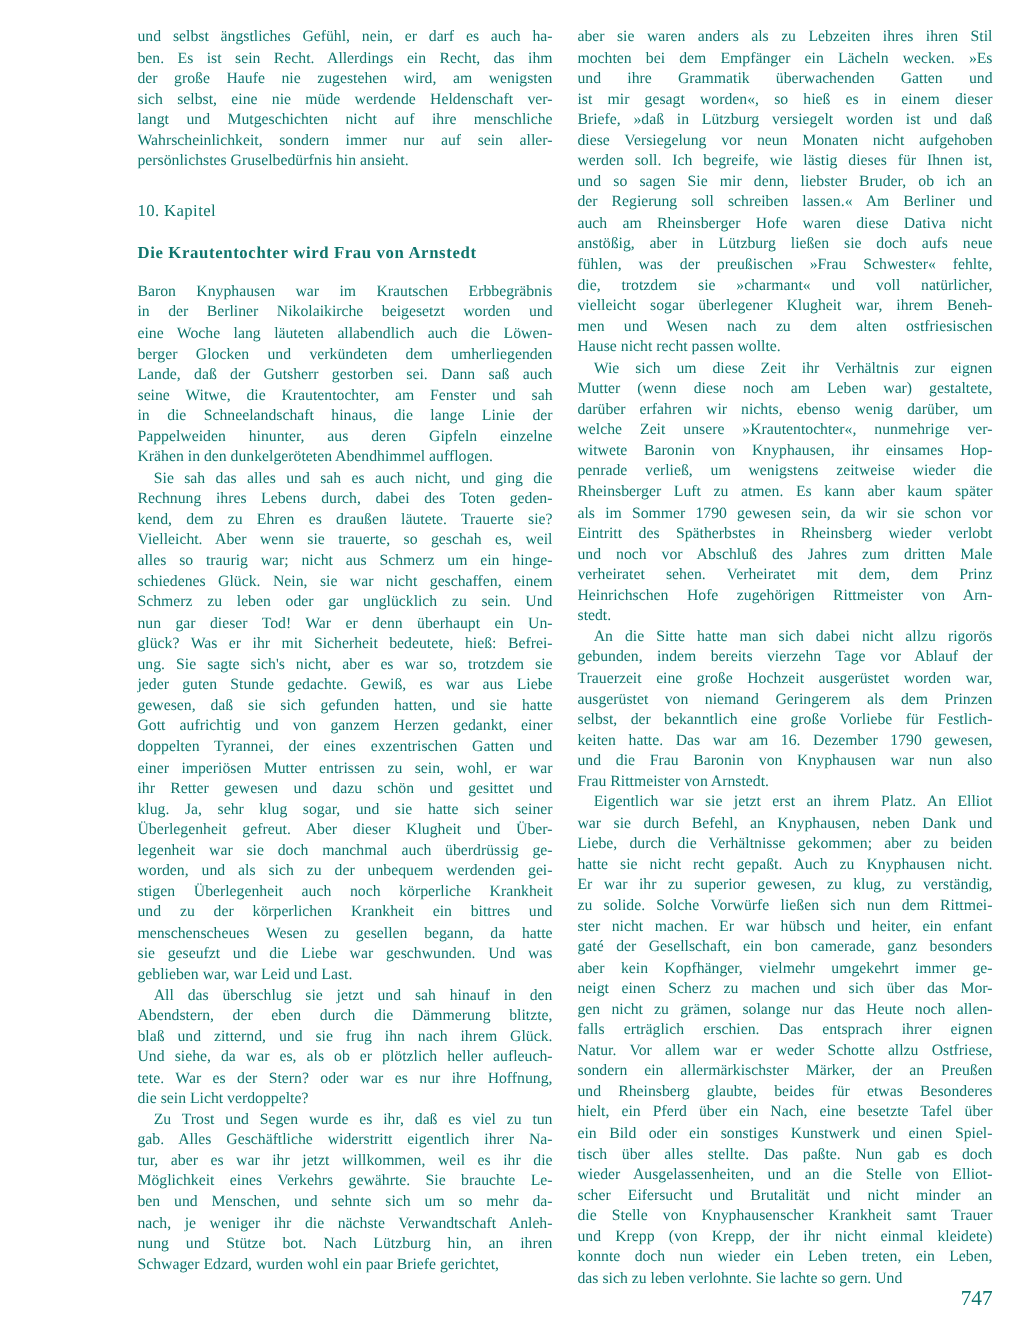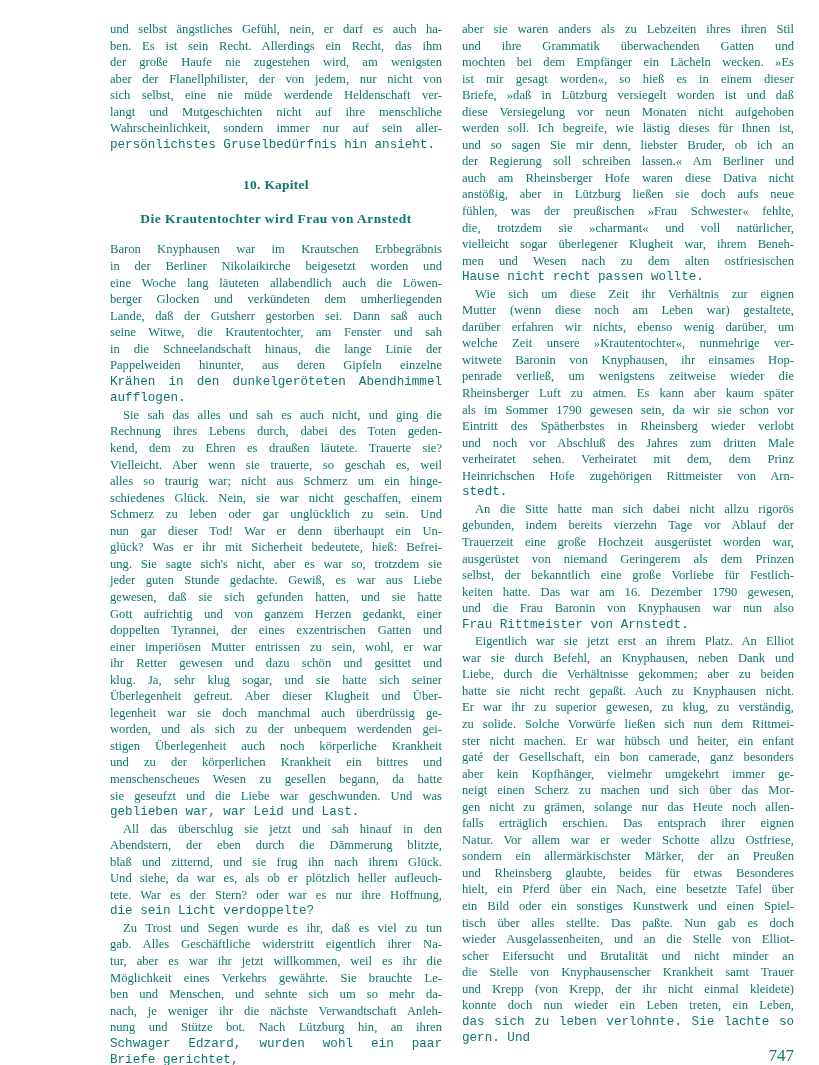--- a/index.html
+++ b/index.html
@@ -29,35 +29,33 @@
     font-size: 12.6px;
     line-height: 16.54px;
   }
   .line {
     text-align: justify;
     text-align-last: justify;
     white-space: normal;
   }
   .line.last {
     text-align-last: left;
-    font-family: Liberation Mono, monospace;
   }
   .para.indent .line.first {
     text-indent: 13px;
   }
   .chapter-heading {
-    font-weight: bold;
-    text-align: center;
+    font-weight: normal;
     font-size: 13.4px;
     margin-top: 24px;
     letter-spacing: 0.3px;
   }
   .section-title {
     font-weight: bold;
-    text-align: center;
+    text-align: left;
     font-size: 13.4px;
     margin-top: 17px;
     margin-bottom: 14px;
     letter-spacing: 0.5px;
   }
   .page-number {
     text-align: right;
     font-size: 17px;
     line-height: 16.54px;
     margin-top: 1px;
@@ -66,21 +64,20 @@
 </head>
 <body>
 
 <div class="book-page">
   <div class="text-block">
     <div class="column" id="col-left">
         <div class="para">
           <div class="line first">und selbst ängstliches Gefühl, nein, er darf es auch ha-</div>
           <div class="line">ben. Es ist sein Recht. Allerdings ein Recht, das ihm</div>
           <div class="line">der große Haufe nie zugestehen wird, am wenigsten</div>
-          <div class="line">aber der Flanellphilister, der von jedem, nur nicht von</div>
           <div class="line">sich selbst, eine nie müde werdende Heldenschaft ver-</div>
           <div class="line">langt und Mutgeschichten nicht auf ihre menschliche</div>
           <div class="line">Wahrscheinlichkeit, sondern immer nur auf sein aller-</div>
           <div class="line last">persönlichstes Gruselbedürfnis hin ansieht.</div>
         </div>
         <div class="chapter-heading">10. Kapitel</div>
         <div class="section-title">Die Krautentochter wird Frau von Arnstedt</div>
         <div class="para">
           <div class="line first">Baron Knyphausen war im Krautschen Erbbegräbnis</div>
           <div class="line">in der Berliner Nikolaikirche beigesetzt worden und</div>
@@ -134,22 +131,22 @@
           <div class="line">Möglichkeit eines Verkehrs gewährte. Sie brauchte Le-</div>
           <div class="line">ben und Menschen, und sehnte sich um so mehr da-</div>
           <div class="line">nach, je weniger ihr die nächste Verwandtschaft Anleh-</div>
           <div class="line">nung und Stütze bot. Nach Lützburg hin, an ihren</div>
           <div class="line last">Schwager Edzard, wurden wohl ein paar Briefe gerichtet,</div>
         </div>
       </div>
     <div class="column" id="col-right">
     <div class="para">
           <div class="line first">aber sie waren anders als zu Lebzeiten ihres ihren Stil</div>
+          <div class="line">mochten bei dem Empfänger ein Lächeln wecken. »Es</div>
           <div class="line">und ihre Grammatik überwachenden Gatten und</div>
-          <div class="line">mochten bei dem Empfänger ein Lächeln wecken. »Es</div>
           <div class="line">ist mir gesagt worden«, so hieß es in einem dieser</div>
           <div class="line">Briefe, »daß in Lützburg versiegelt worden ist und daß</div>
           <div class="line">diese Versiegelung vor neun Monaten nicht aufgehoben</div>
           <div class="line">werden soll. Ich begreife, wie lästig dieses für Ihnen ist,</div>
           <div class="line">und so sagen Sie mir denn, liebster Bruder, ob ich an</div>
           <div class="line">der Regierung soll schreiben lassen.« Am Berliner und</div>
           <div class="line">auch am Rheinsberger Hofe waren diese Dativa nicht</div>
           <div class="line">anstößig, aber in Lützburg ließen sie doch aufs neue</div>
           <div class="line">fühlen, was der preußischen »Frau Schwester« fehlte,</div>
           <div class="line">die, trotzdem sie »charmant« und voll natürlicher,</div>

